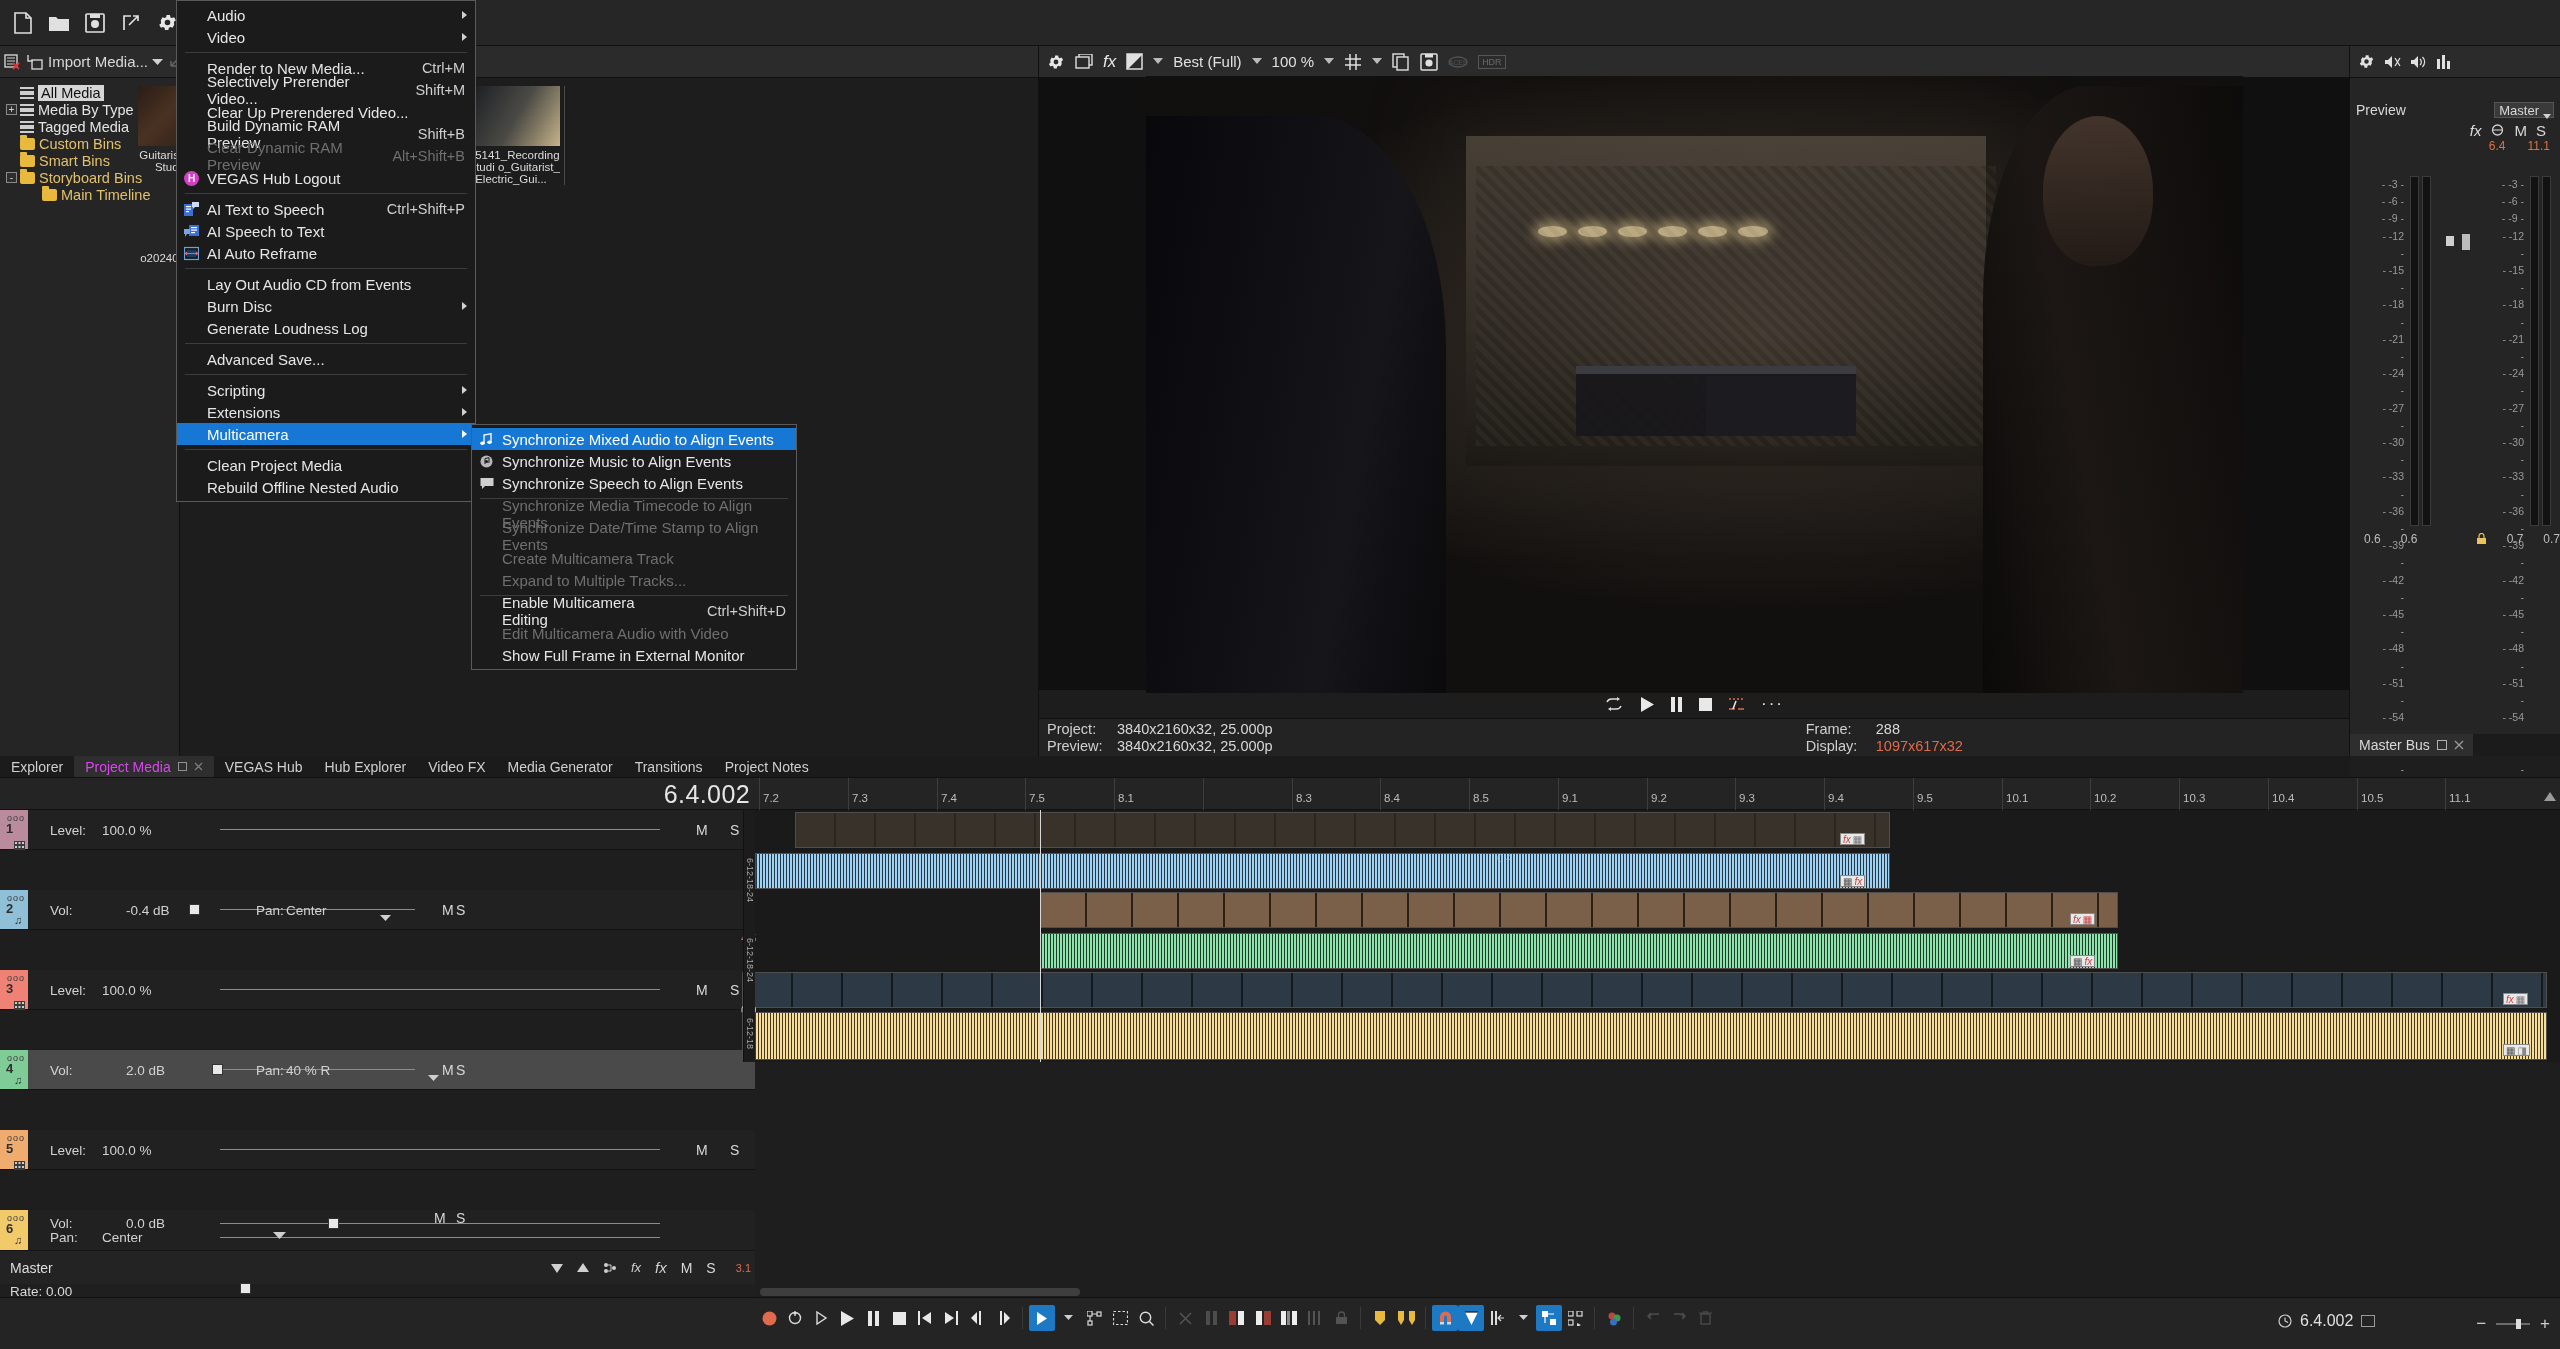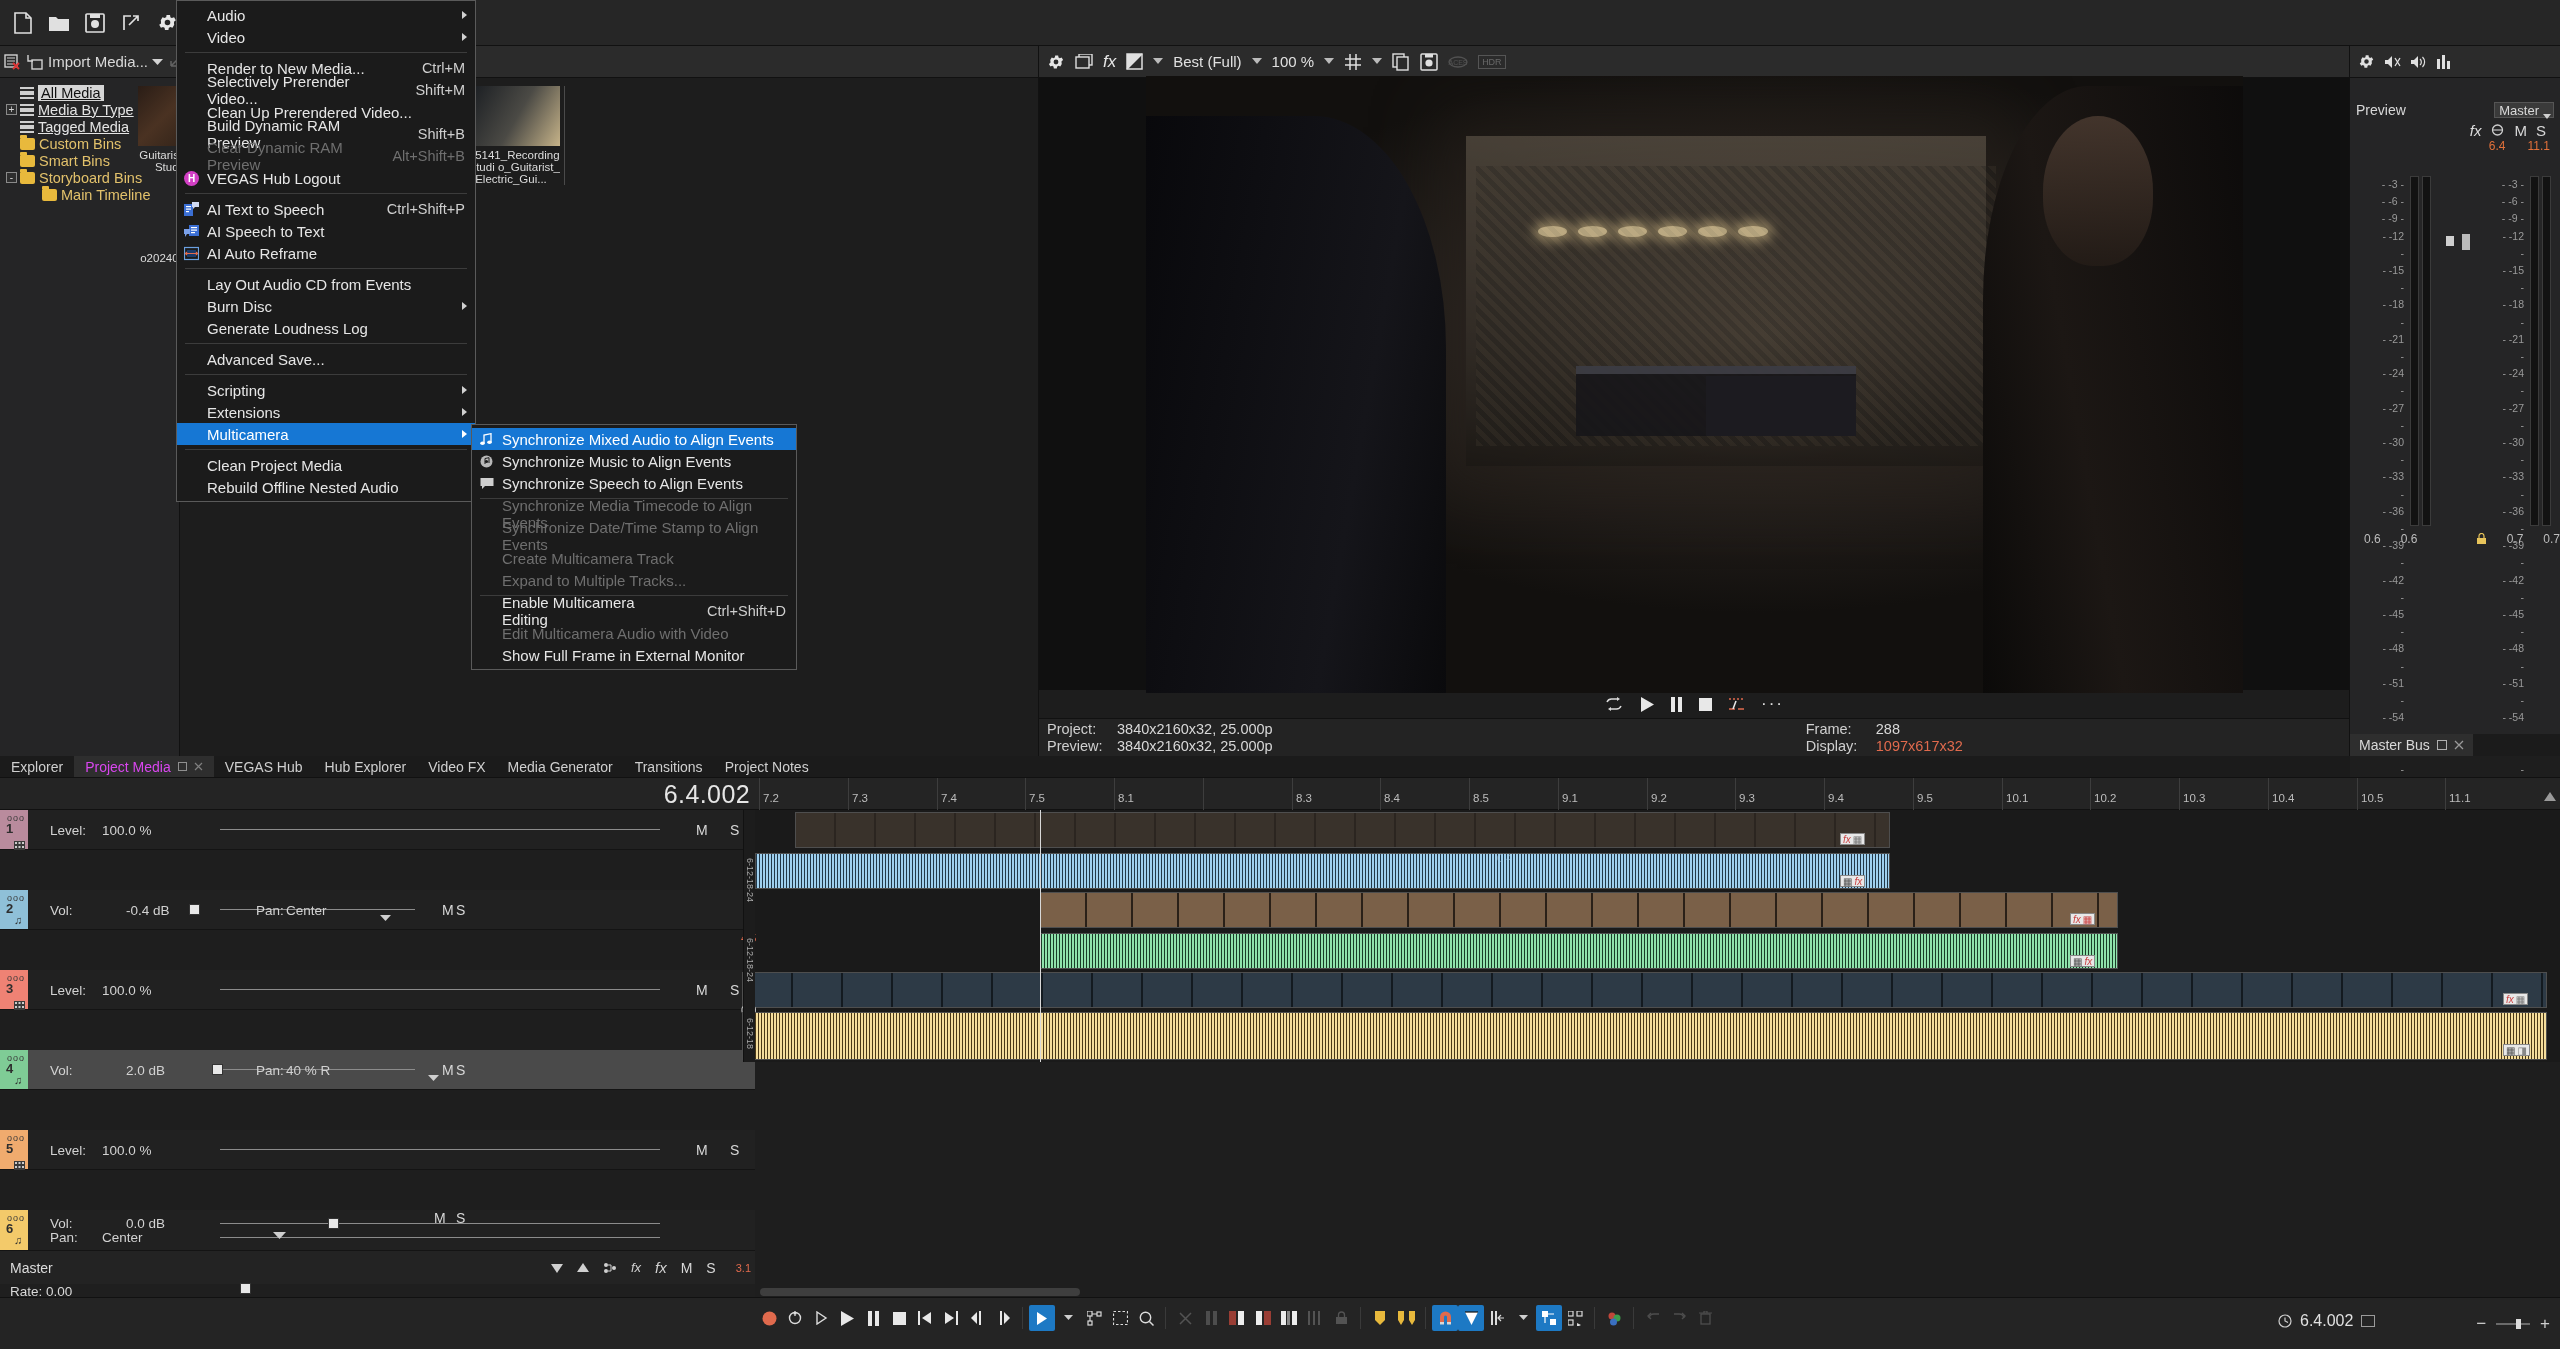--- a/index.html
+++ b/index.html
@@ -24,21 +24,21 @@
   #pm-panel{ left:0; top:46px; width:180px; height:710px; background:#252526; border-right:1px solid #111;}
   #pm-toolbar{ height:32px; display:flex; align-items:center; gap:4px; padding:0 4px; background:#2b2b2b;
                border-bottom:1px solid #111; font-size:15px;}
   #pm-toolbar .lbl{ color:#d8d8d8; white-space:nowrap; font-size:15px;}
   #pm-tree{ padding:6px 0 0 6px; font-size:14.5px; }
   .tree-row{ display:flex; align-items:center; height:17px; gap:4px; padding-left:14px; position:relative;}
   .tree-row.indent{ padding-left:36px;}
   .tree-row .expander{ position:absolute; left:0px; top:3px; width:11px; height:11px;
       border:1px solid #8a8a8a; background:#2e2e2e; color:#d6d6d6; font-size:10px; line-height:9px; text-align:center;}
   .tree-lbl{ color:#e2c16b; }
-  .tree-lbl.white{ color:#e4e4e4;text-decoration:underline;}
+  .tree-lbl.white{ color:#e4e4e4;}
   .tree-row.selected .tree-lbl{ background:#d6d6d6; color:#101010; padding:0 3px;}
   .film-ic{ width:14px;height:12px;background:#cfcfcf;position:relative;}
   .film-ic:before,.film-ic:after{content:"";position:absolute;left:0;width:100%;height:2px;background:#2b2b2b;}
   .film-ic:before{top:2px;} .film-ic:after{bottom:2px;}
   .folder-ic{ width:15px;height:12px;background:#e8b93c;border-radius:1px 2px 2px 2px;position:relative;}
   .folder-ic:before{content:"";position:absolute;top:-3px;left:0;width:7px;height:3px;background:#e8b93c;border-radius:1px 1px 0 0;}
 
   
   #media-area{ left:180px; top:46px; width:859px; height:710px; background:#1d1d1d; border-right:1px solid #111;}
   #media-toolbar{ height:32px; background:#2b2b2b; border-bottom:1px solid #111; display:flex; align-items:center; padding:0 6px; gap:8px;}
@@ -1174,21 +1174,21 @@
   <div class="msep"></div>
   <div class="mi">
     <span>Render to New Media...</span>
     <span class="sc">Ctrl+M</span>
   </div>
   <div class="mi">
     <span>Selectively Prerender Video...</span>
     <span class="sc">Shift+M</span>
   </div>
   <div class="mi">
-    <span>Clean Up Prerendered Video...</span>
+    <span>Clear Up Prerendered Video...</span>
   </div>
   <div class="mi">
     <span>Build Dynamic RAM Preview</span>
     <span class="sc">Shift+B</span>
   </div>
   <div class="mi disabled">
     <span>Clear Dynamic RAM Preview</span>
     <span class="sc">Alt+Shift+B</span>
   </div>
   <div class="mi">

